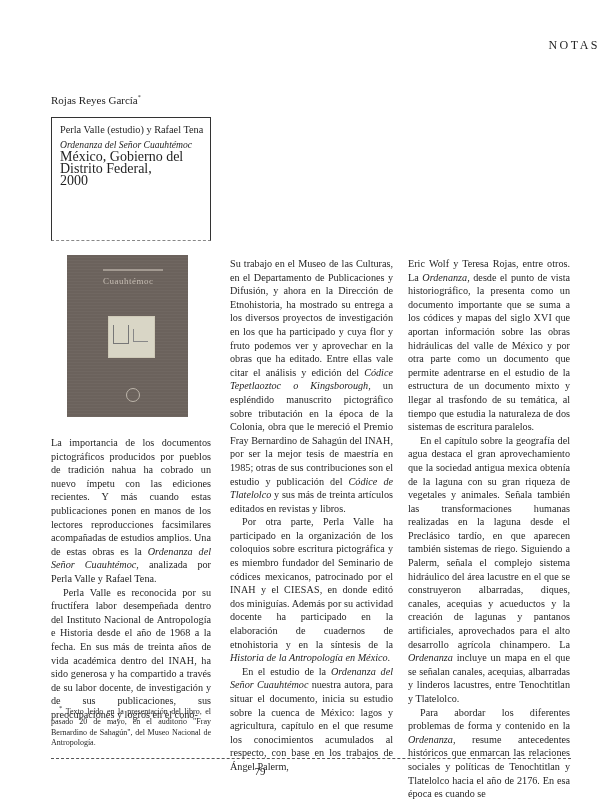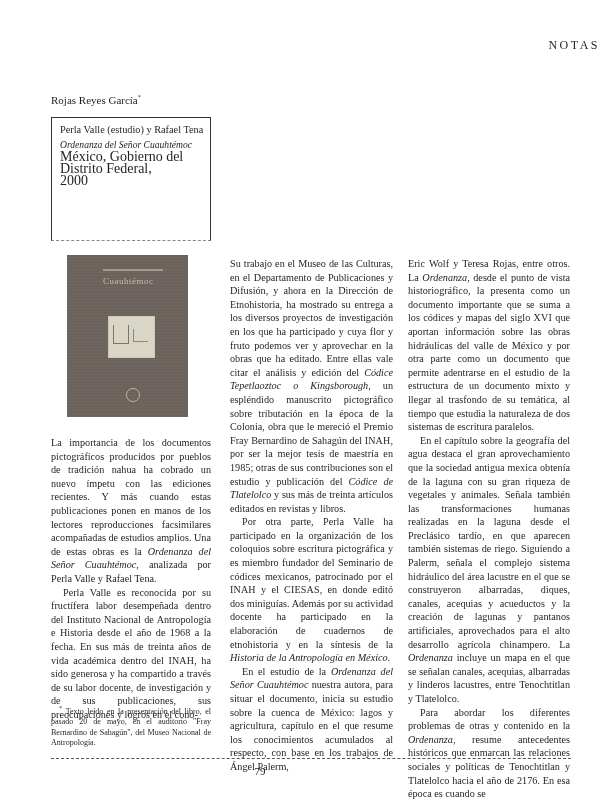--- a/index.html
+++ b/index.html
@@ -94,17 +94,17 @@
 
 <div class="col col2">
   <p><span>Su trabajo en el Museo de las Culturas, en el Departamento de Publicaciones y Difusión, y ahora en la Dirección de Etnohistoria, ha mostrado su entrega a los diversos proyectos de investigación en los que ha participado y cuya flor y fruto podemos ver y aprovechar en la obras que ha editado. Entre ellas vale citar el análisis y edición del </span><i>Códice Tepetlaoztoc o Kingsborough</i><span>, un espléndido manuscrito pictográfico sobre tributación en la época de la Colonia, obra que le mereció el Premio Fray Bernardino de Sahagún del </span><span class="sc">INAH</span><span>, por ser la mejor tesis de maestría en 1985; otras de sus contribuciones son el estudio y publicación del </span><i>Códice de Tlatelolco</i><span> y sus más de treinta artículos editados en revistas y libros.</span></p>
   <p><span>Por otra parte, Perla Valle ha participado en la organización de los coloquios sobre escritura pictográfica y es miembro fundador del Seminario de códices mexicanos, patrocinado por el </span><span class="sc">INAH</span><span> y el </span><span class="sc">CIESAS</span><span>, en donde editó dos miniguías. Además por su actividad docente ha participado en la elaboración de cuadernos de etnohistoria y en la síntesis de la </span><i>Historia de la Antropología en México</i><span>.</span></p>
   <p><span>En el estudio de la </span><i>Ordenanza del Señor Cuauhtémoc</i><span> nuestra autora, para situar el documento, inicia su estudio sobre la cuenca de México: lagos y agricultura, capítulo en el que resume los conocimientos acumulados al respecto, con base en los trabajos de Ángel Palerm,</span></p>
 </div>
 
 <div class="col col3">
   <p style="text-indent:0"><span>Eric Wolf y Teresa Rojas, entre otros. La </span><i>Ordenanza</i><span>, desde el punto de vista historiográfico, la presenta como un documento importante que se suma a los códices y mapas del siglo </span><span class="sc">XVI</span><span> que aportan información sobre las obras hidráulicas del valle de México y por otra parte como un documento que permite adentrarse en el estudio de la estructura de un documento mixto y llegar al trasfondo de su temática, al tiempo que estudia la naturaleza de dos sistemas de escritura paralelos.</span></p>
   <p><span>En el capítulo sobre la geografía del agua destaca el gran aprovechamiento que la sociedad antigua mexica obtenía de la laguna con su gran riqueza de vegetales y animales. Señala también las transformaciones humanas realizadas en la laguna desde el Preclásico tardío, en que aparecen también sistemas de riego. Siguiendo a Palerm, señala el complejo sistema hidráulico del área lacustre en el que se construyeron albarradas, diques, canales, acequias y acueductos y la creación de lagunas y pantanos artificiales, aprovechados para el alto desarrollo agrícola chinampero. La </span><i>Ordenanza</i><span> incluye un mapa en el que se señalan canales, acequias, albarradas y linderos lacustres, entre Tenochtitlan y Tlatelolco.</span></p>
-  <p><span>Para abordar los diferentes problemas de otras y contenido en la </span><i>Ordenanza</i><span>, resume antecedentes históricos que enmarcan las relaciones sociales y políticas de Tenochtitlan y Tlatelolco hacia el año de 2176. En esa época es cuando se</span></p>
+  <p><span>Para abordar los diferentes problemas de forma y contenido en la </span><i>Ordenanza</i><span>, resume antecedentes históricos que enmarcan las relaciones sociales y políticas de Tenochtitlan y Tlatelolco hacia el año de 2176. En esa época es cuando se</span></p>
 </div>
 
 <div class="rule"></div>
 <div class="pagenum">79</div>
 
 </body></html>

